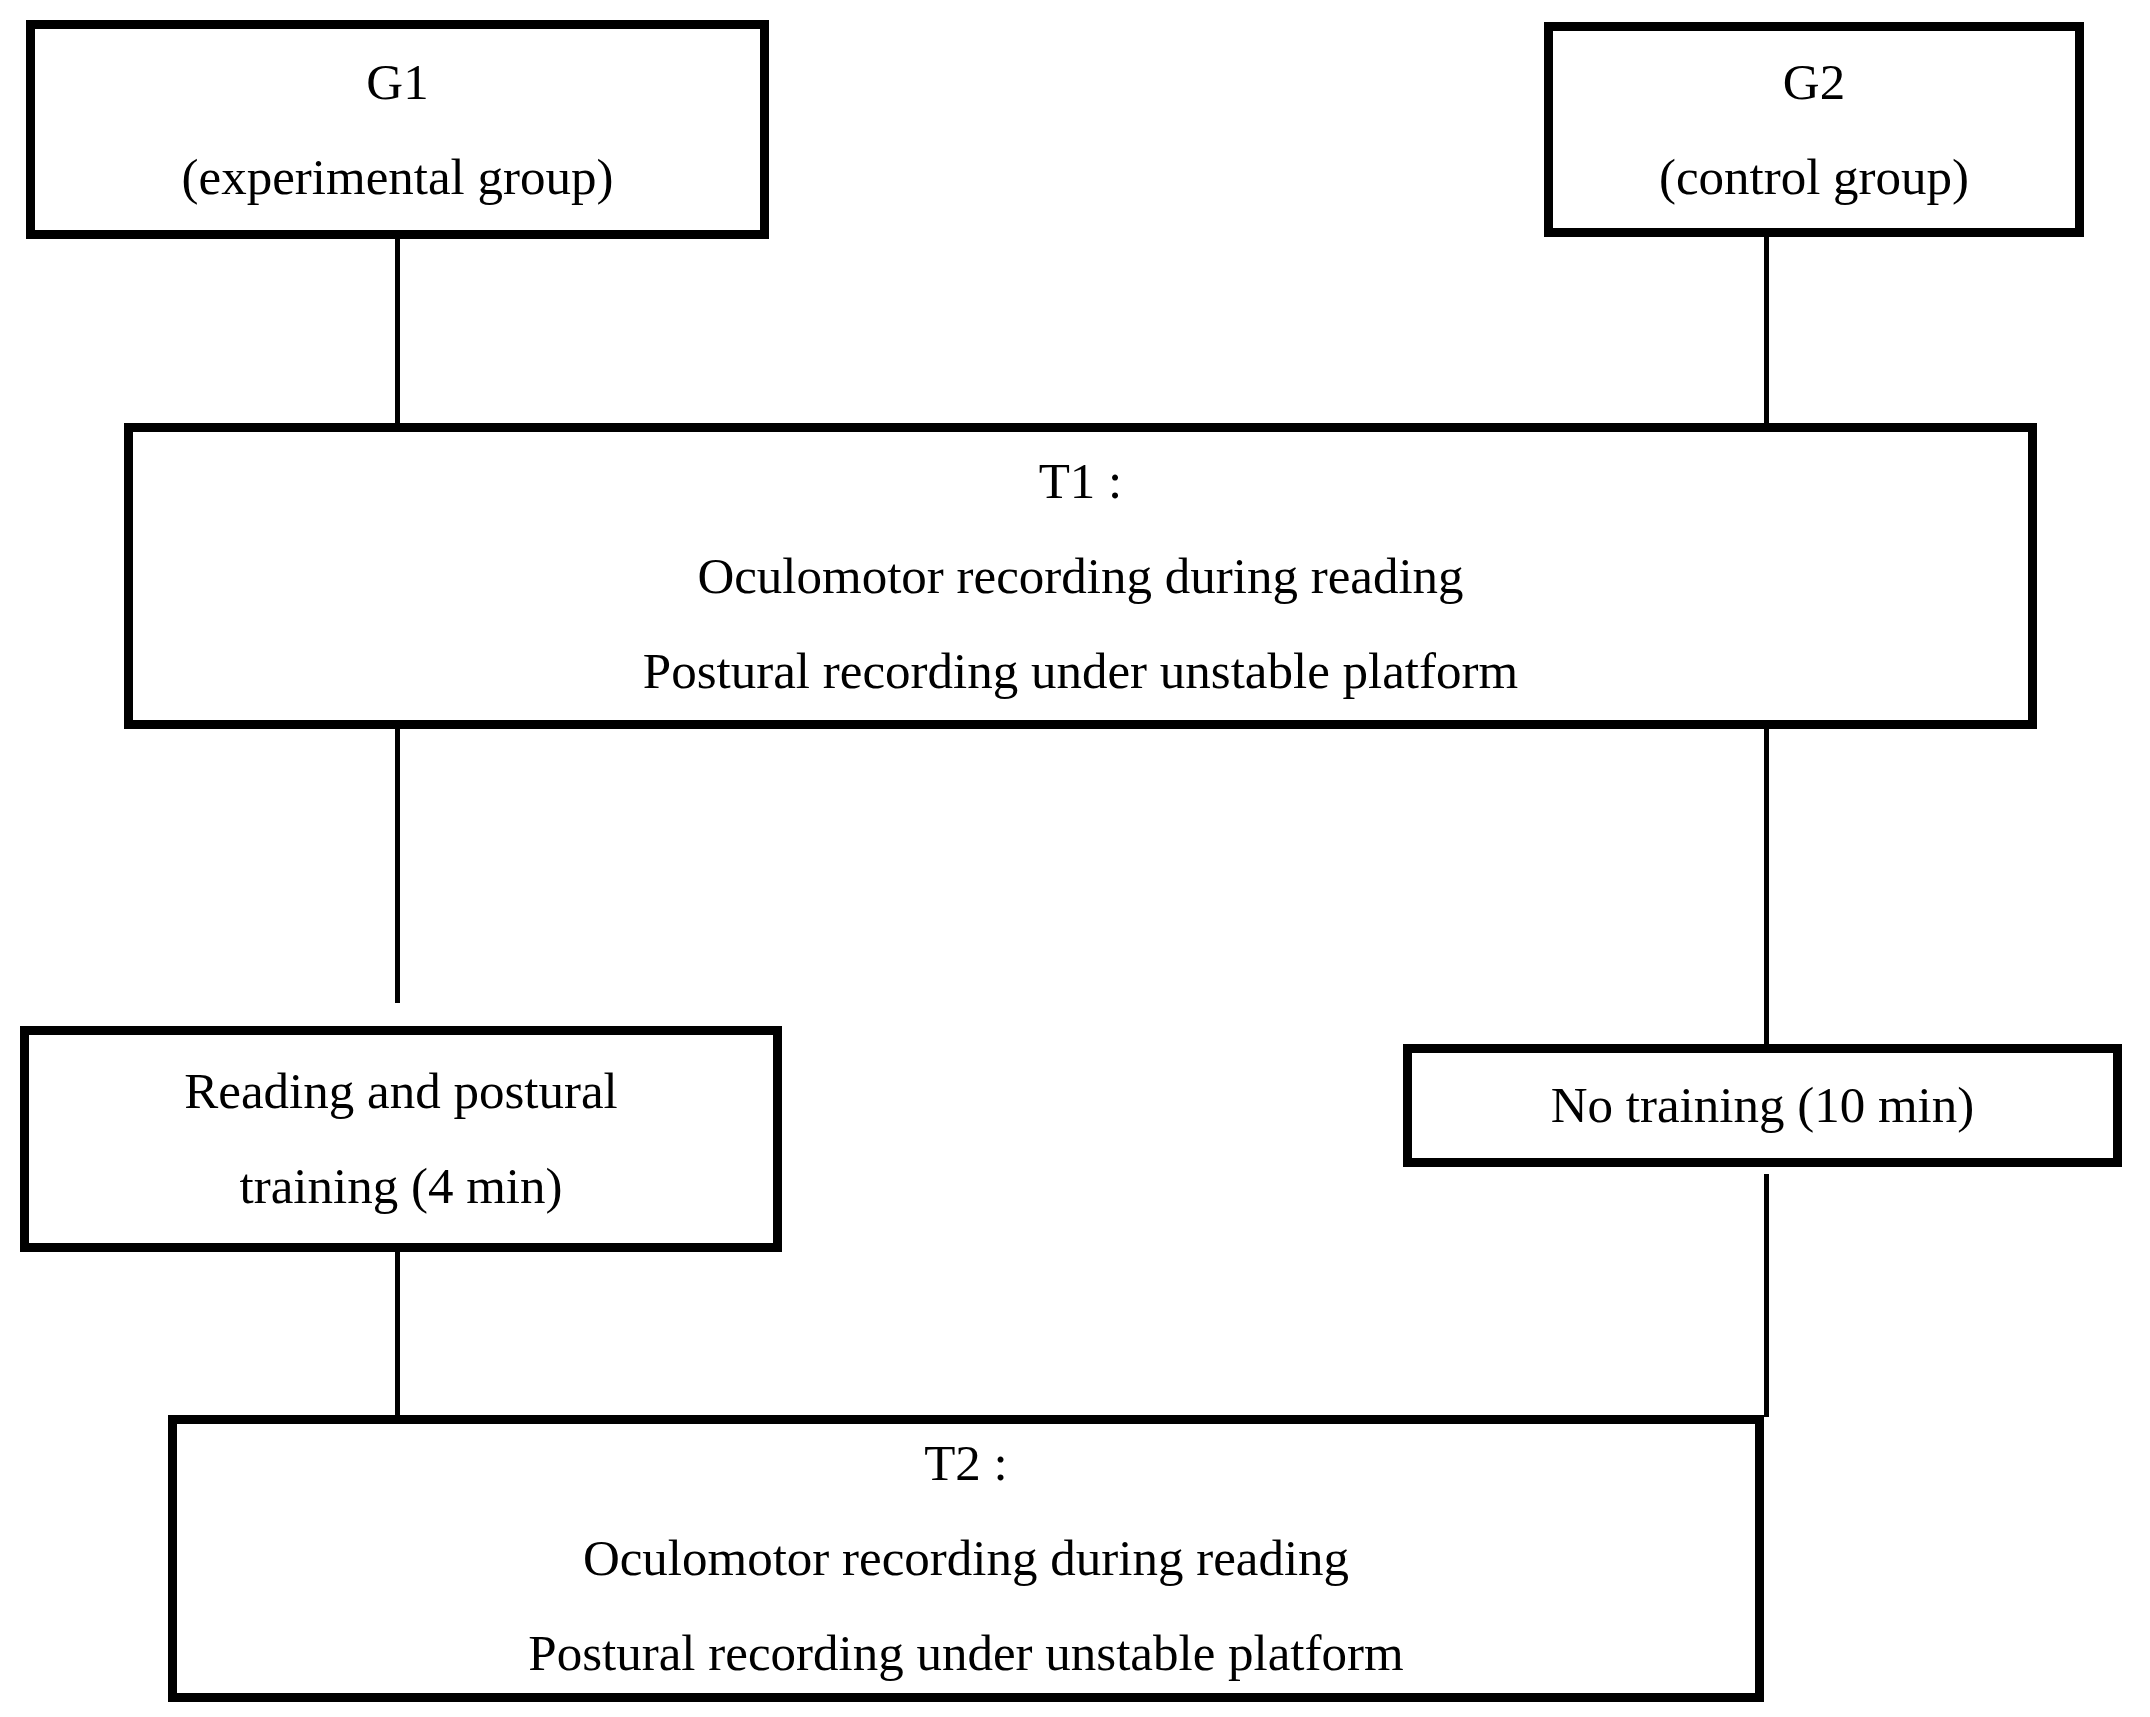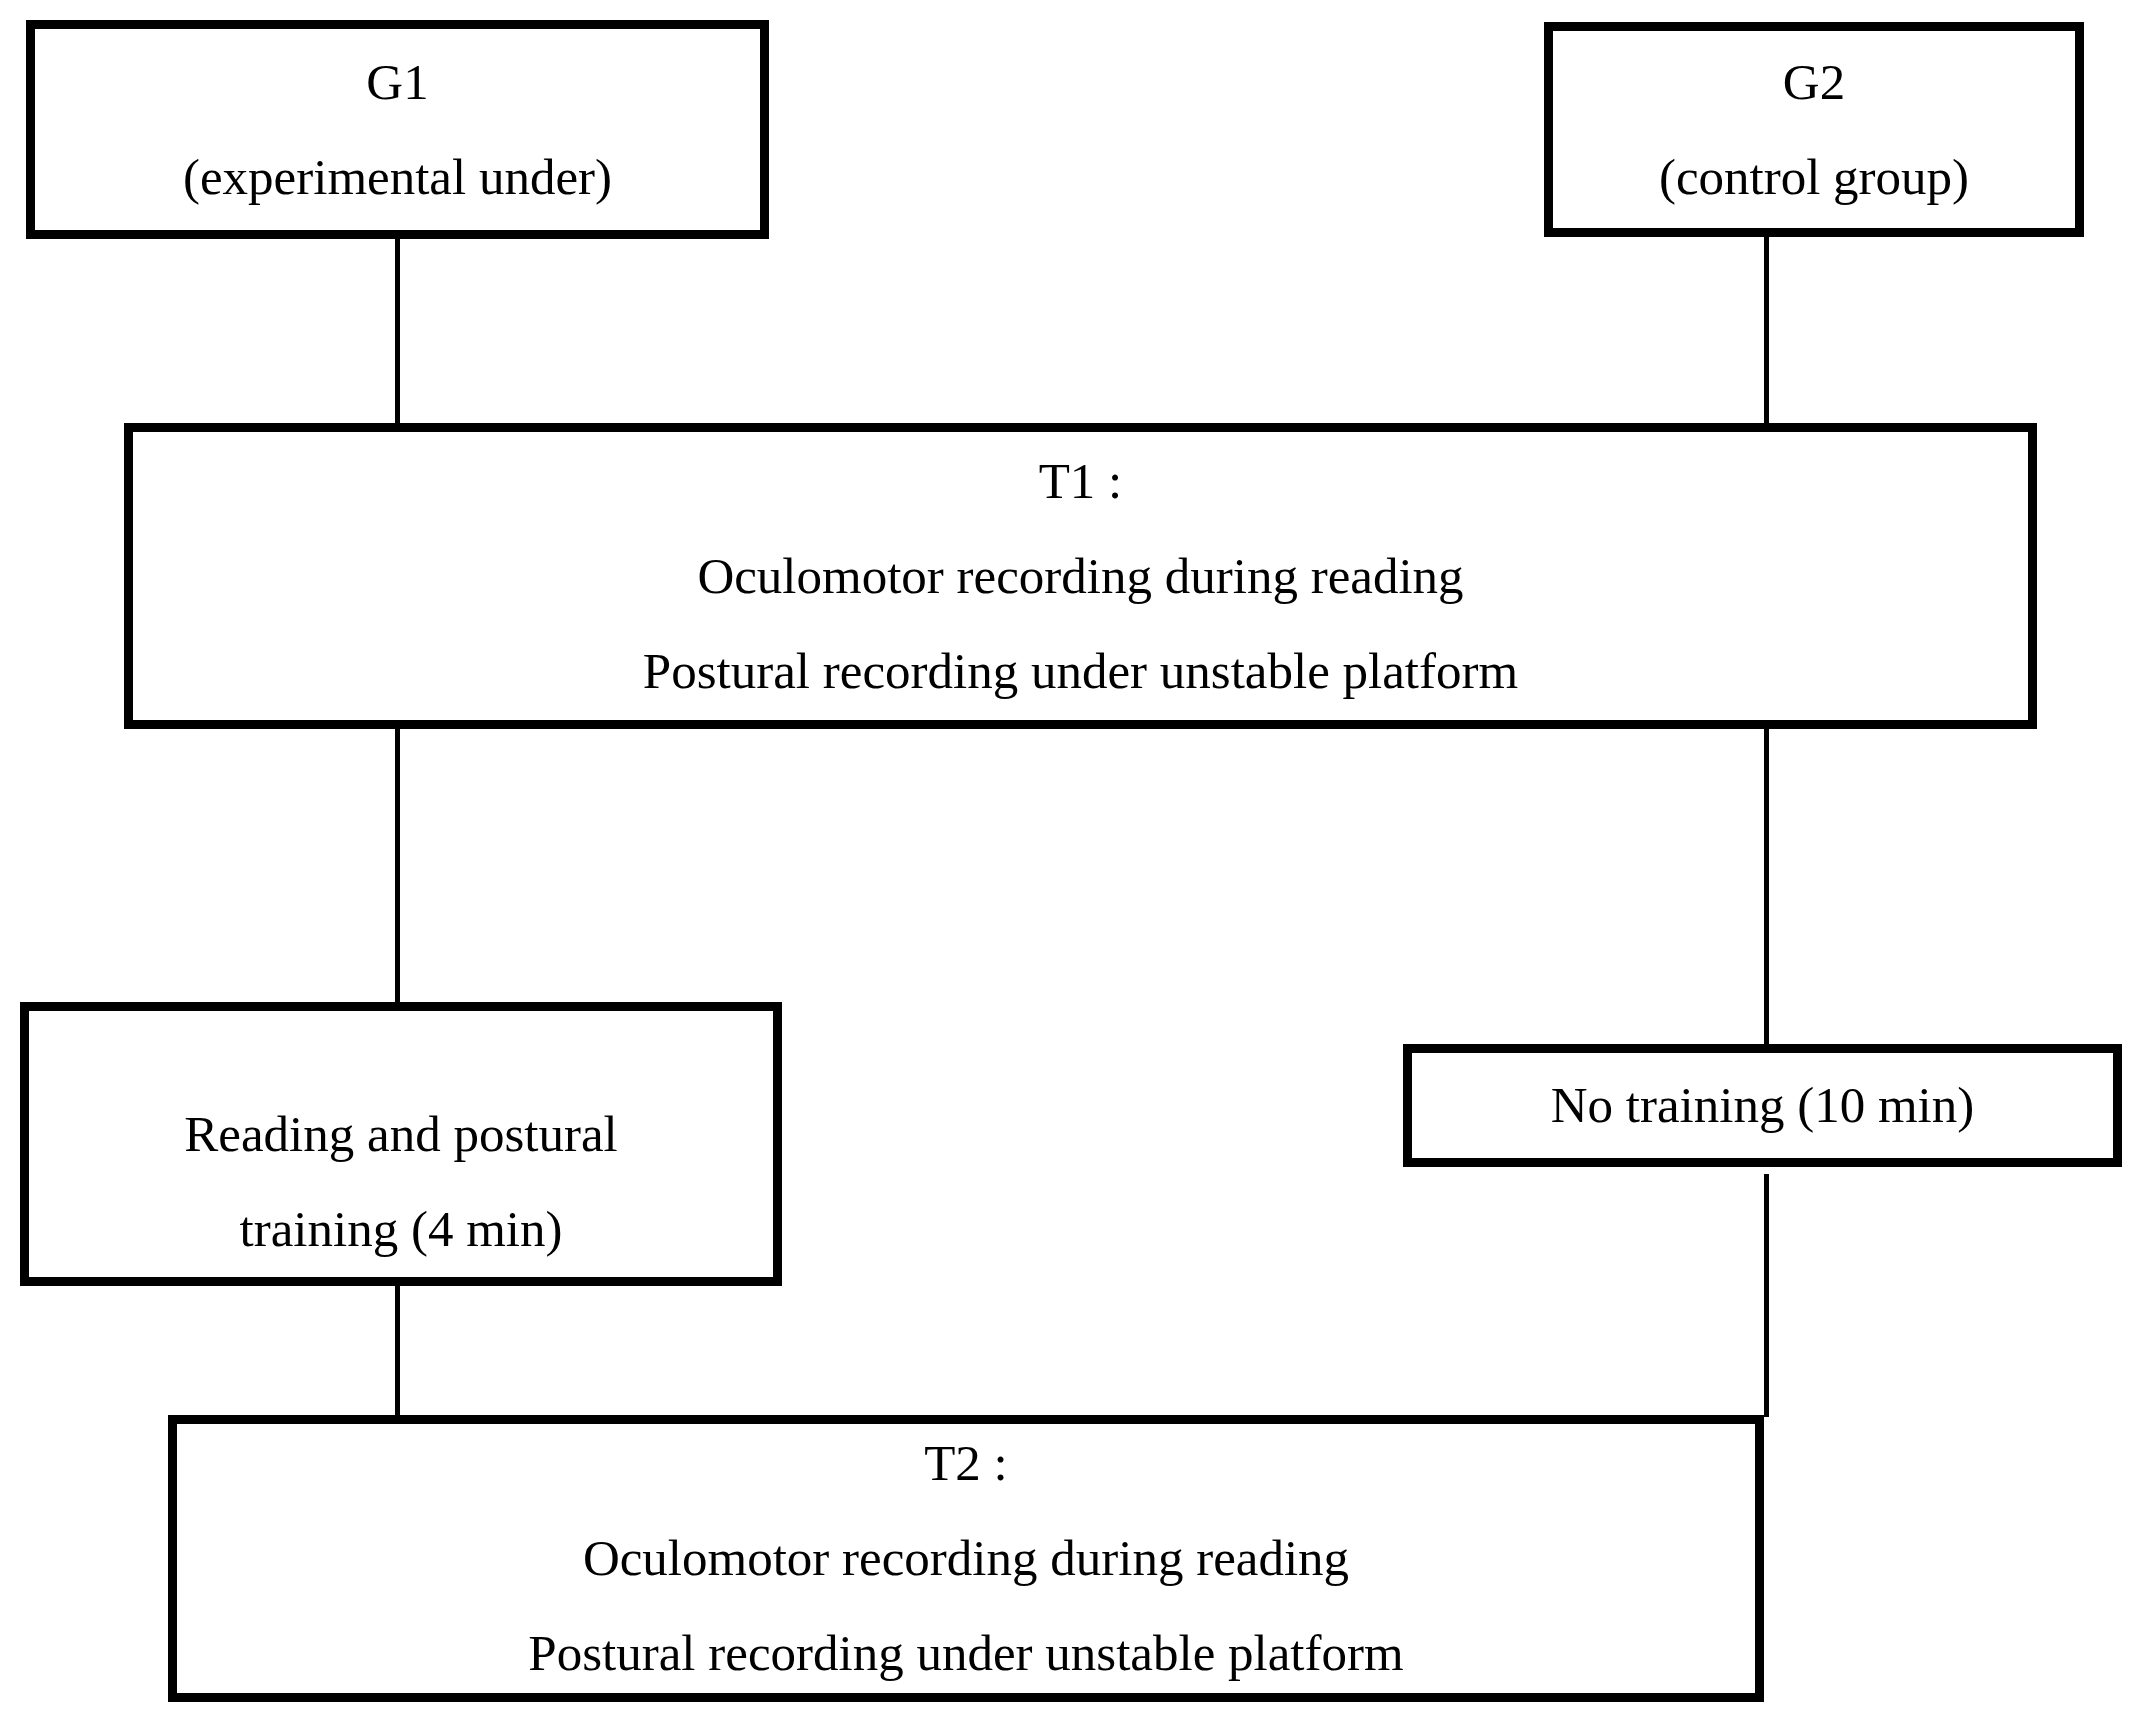--- a/index.html
+++ b/index.html
@@ -36,21 +36,21 @@
     position: absolute;
     width: 5px;
     background: #000000;
     z-index: 1;
   }
 
   
   #g1-box        { left: 26px;   top: 20px;   width: 743px; height: 219px; }
   #g2-box        { left: 1496px; top: 22px;   width: 540px; height: 215px; margin-left: 48px; }
   #t1-box        { left: 124px;  top: 423px;  width: 1913px; height: 306px; }
-  #training-box  { left: 20px;   top: 1002px; width: 762px; height: 284px; justify-content: flex-end; }
+  #training-box  { left: 20px;   top: 1026px; width: 762px; height: 226px; }
   #no-training-box { left: 1403px; top: 1044px; width: 719px; height: 123px; }
   #t2-box        { left: 168px;  top: 1415px; width: 1596px; height: 287px; }
 
   #conn-g1-t1        { left: 395px;  top: 239px;  height: 186px; }
   #conn-g2-t1        { left: 1764px; top: 237px;  height: 188px; }
   #conn-t1-training  { left: 395px;  top: 729px; height: 274px; }
   #conn-training-t2  { left: 395px;  top: 1227px; height: 190px; }
   #conn-t1-notraining{ left: 1764px; top: 729px; height: 324px; }
   #conn-notraining-t2{ left: 1764px; top: 1174px; height: 243px; }
 </style>
@@ -59,21 +59,21 @@
 
 <div id="conn-g1-t1" class="connector"></div>
 <div id="conn-g2-t1" class="connector"></div>
 <div id="conn-t1-training" class="connector"></div>
 <div id="conn-training-t2" class="connector"></div>
 <div id="conn-t1-notraining" class="connector"></div>
 <div id="conn-notraining-t2" class="connector"></div>
 
 <div id="g1-box" class="box">
   <span class="bline">G1</span>
-  <span class="bline">(experimental under)</span>
+  <span class="bline">(experimental group)</span>
 </div>
 
 <div id="g2-box" class="box">
   <span class="bline">G2</span>
   <span class="bline">(control group)</span>
 </div>
 
 <div id="t1-box" class="box">
   <span class="bline">T1 :</span>
   <span class="bline">Oculomotor recording during reading</span>

